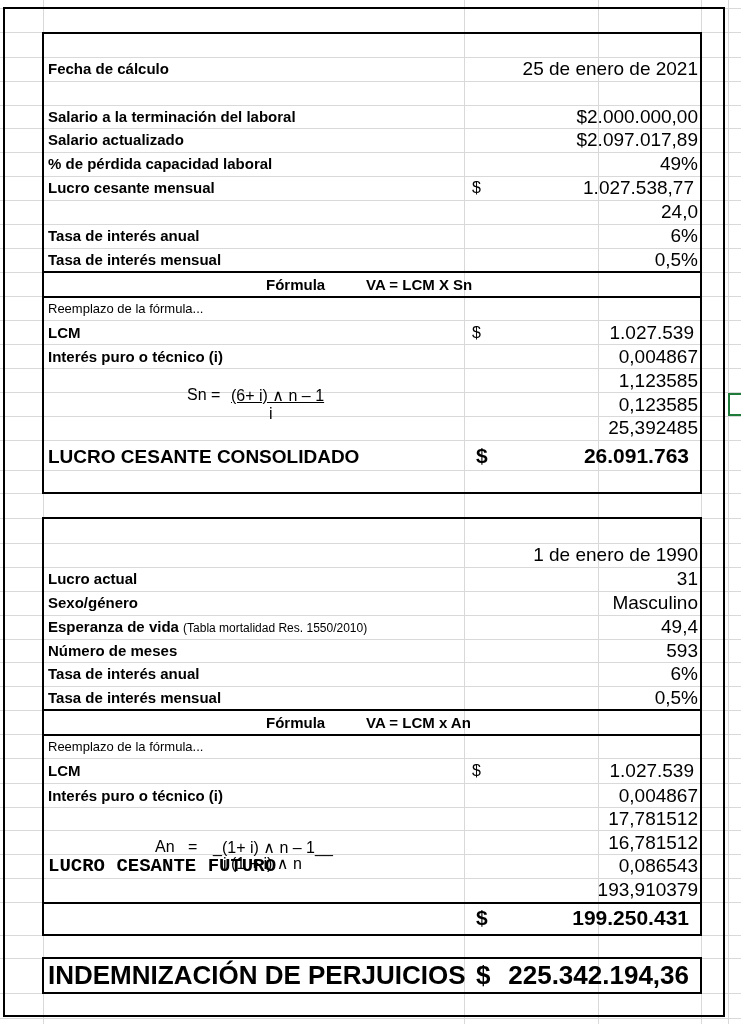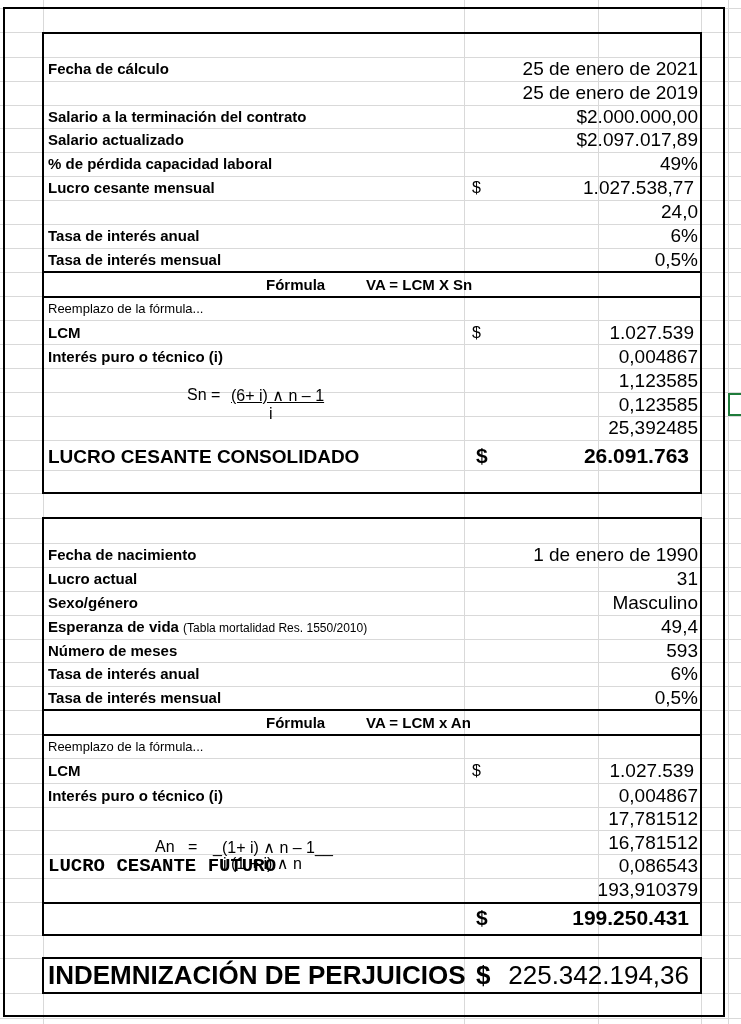--- a/index.html
+++ b/index.html
@@ -86,24 +86,23 @@
 <div class="outer-box"></div>
 
 <div class="box" style="top:32px; height:462px;"></div>
 
 <div>
   <div class="row" style="top:57px">
     <span class="lbl">Fecha de cálculo</span>
     <span class="val">25 de enero de 2021</span>
   </div>
   <div class="row" style="top:81px">
-    <span class="val">25 de enero de 2019</span>
   </div>
   <div class="row" style="top:105px">
-    <span class="lbl">Salario a la terminación del contrato</span>
+    <span class="lbl">Salario a la terminación del laboral</span>
     <span class="val">$2.000.000,00</span>
   </div>
   <div class="row" style="top:128px">
     <span class="lbl">Salario actualizado</span>
     <span class="val">$2.097.017,89</span>
   </div>
   <div class="row" style="top:152px">
     <span class="lbl">% de pérdida capacidad laboral</span>
     <span class="val">49%</span>
   </div>
@@ -163,21 +162,20 @@
 <div>
   <span class="total-lbl" style="top:446px;">LUCRO CESANTE CONSOLIDADO</span>
   <span class="total-cur" style="top:444px;">$</span>
   <span class="total-val" style="top:444px;">26.091.763</span>
 </div>
 
 <div class="box" style="top:517px; height:419px;"></div>
 
 <div>
   <div class="row" style="top:543px">
-    <span class="lbl">Fecha de nacimiento</span>
     <span class="val">1 de enero de 1990</span>
   </div>
   <div class="row" style="top:567px">
     <span class="lbl">Lucro actual</span>
     <span class="val">31</span>
   </div>
   <div class="row" style="top:591px">
     <span class="lbl">Sexo/género</span>
     <span class="val">Masculino</span>
   </div>
@@ -241,16 +239,16 @@
 <div>
   <span class="total-lbl" style="top:855px;font-family:Liberation Mono, monospace;">LUCRO CESANTE FUTURO</span>
   <span class="total-cur" style="top:906px;">$</span>
   <span class="total-val" style="top:906px;">199.250.431</span>
 </div>
 
 <div class="box" style="top:957px; height:37px;"></div>
 <div>
   <span style="position:absolute; left:48px; top:960px; font-weight:bold; font-size:26px; white-space:nowrap;">INDEMNIZACIÓN DE PERJUICIOS</span>
   <span style="position:absolute; left:476px; top:960px; font-weight:bold; font-size:26px;">$</span>
-  <span style="position:absolute; right:52px; top:960px; font-weight:normal; font-size:26px; white-space:nowrap;">225.342.194,36</span>
+  <span style="position:absolute; right:52px; top:960px; font-weight:bold; font-size:26px; white-space:nowrap;">225.342.194,36</span>
 </div>
 
 <div class="selection"></div>
 
 </body></html>

